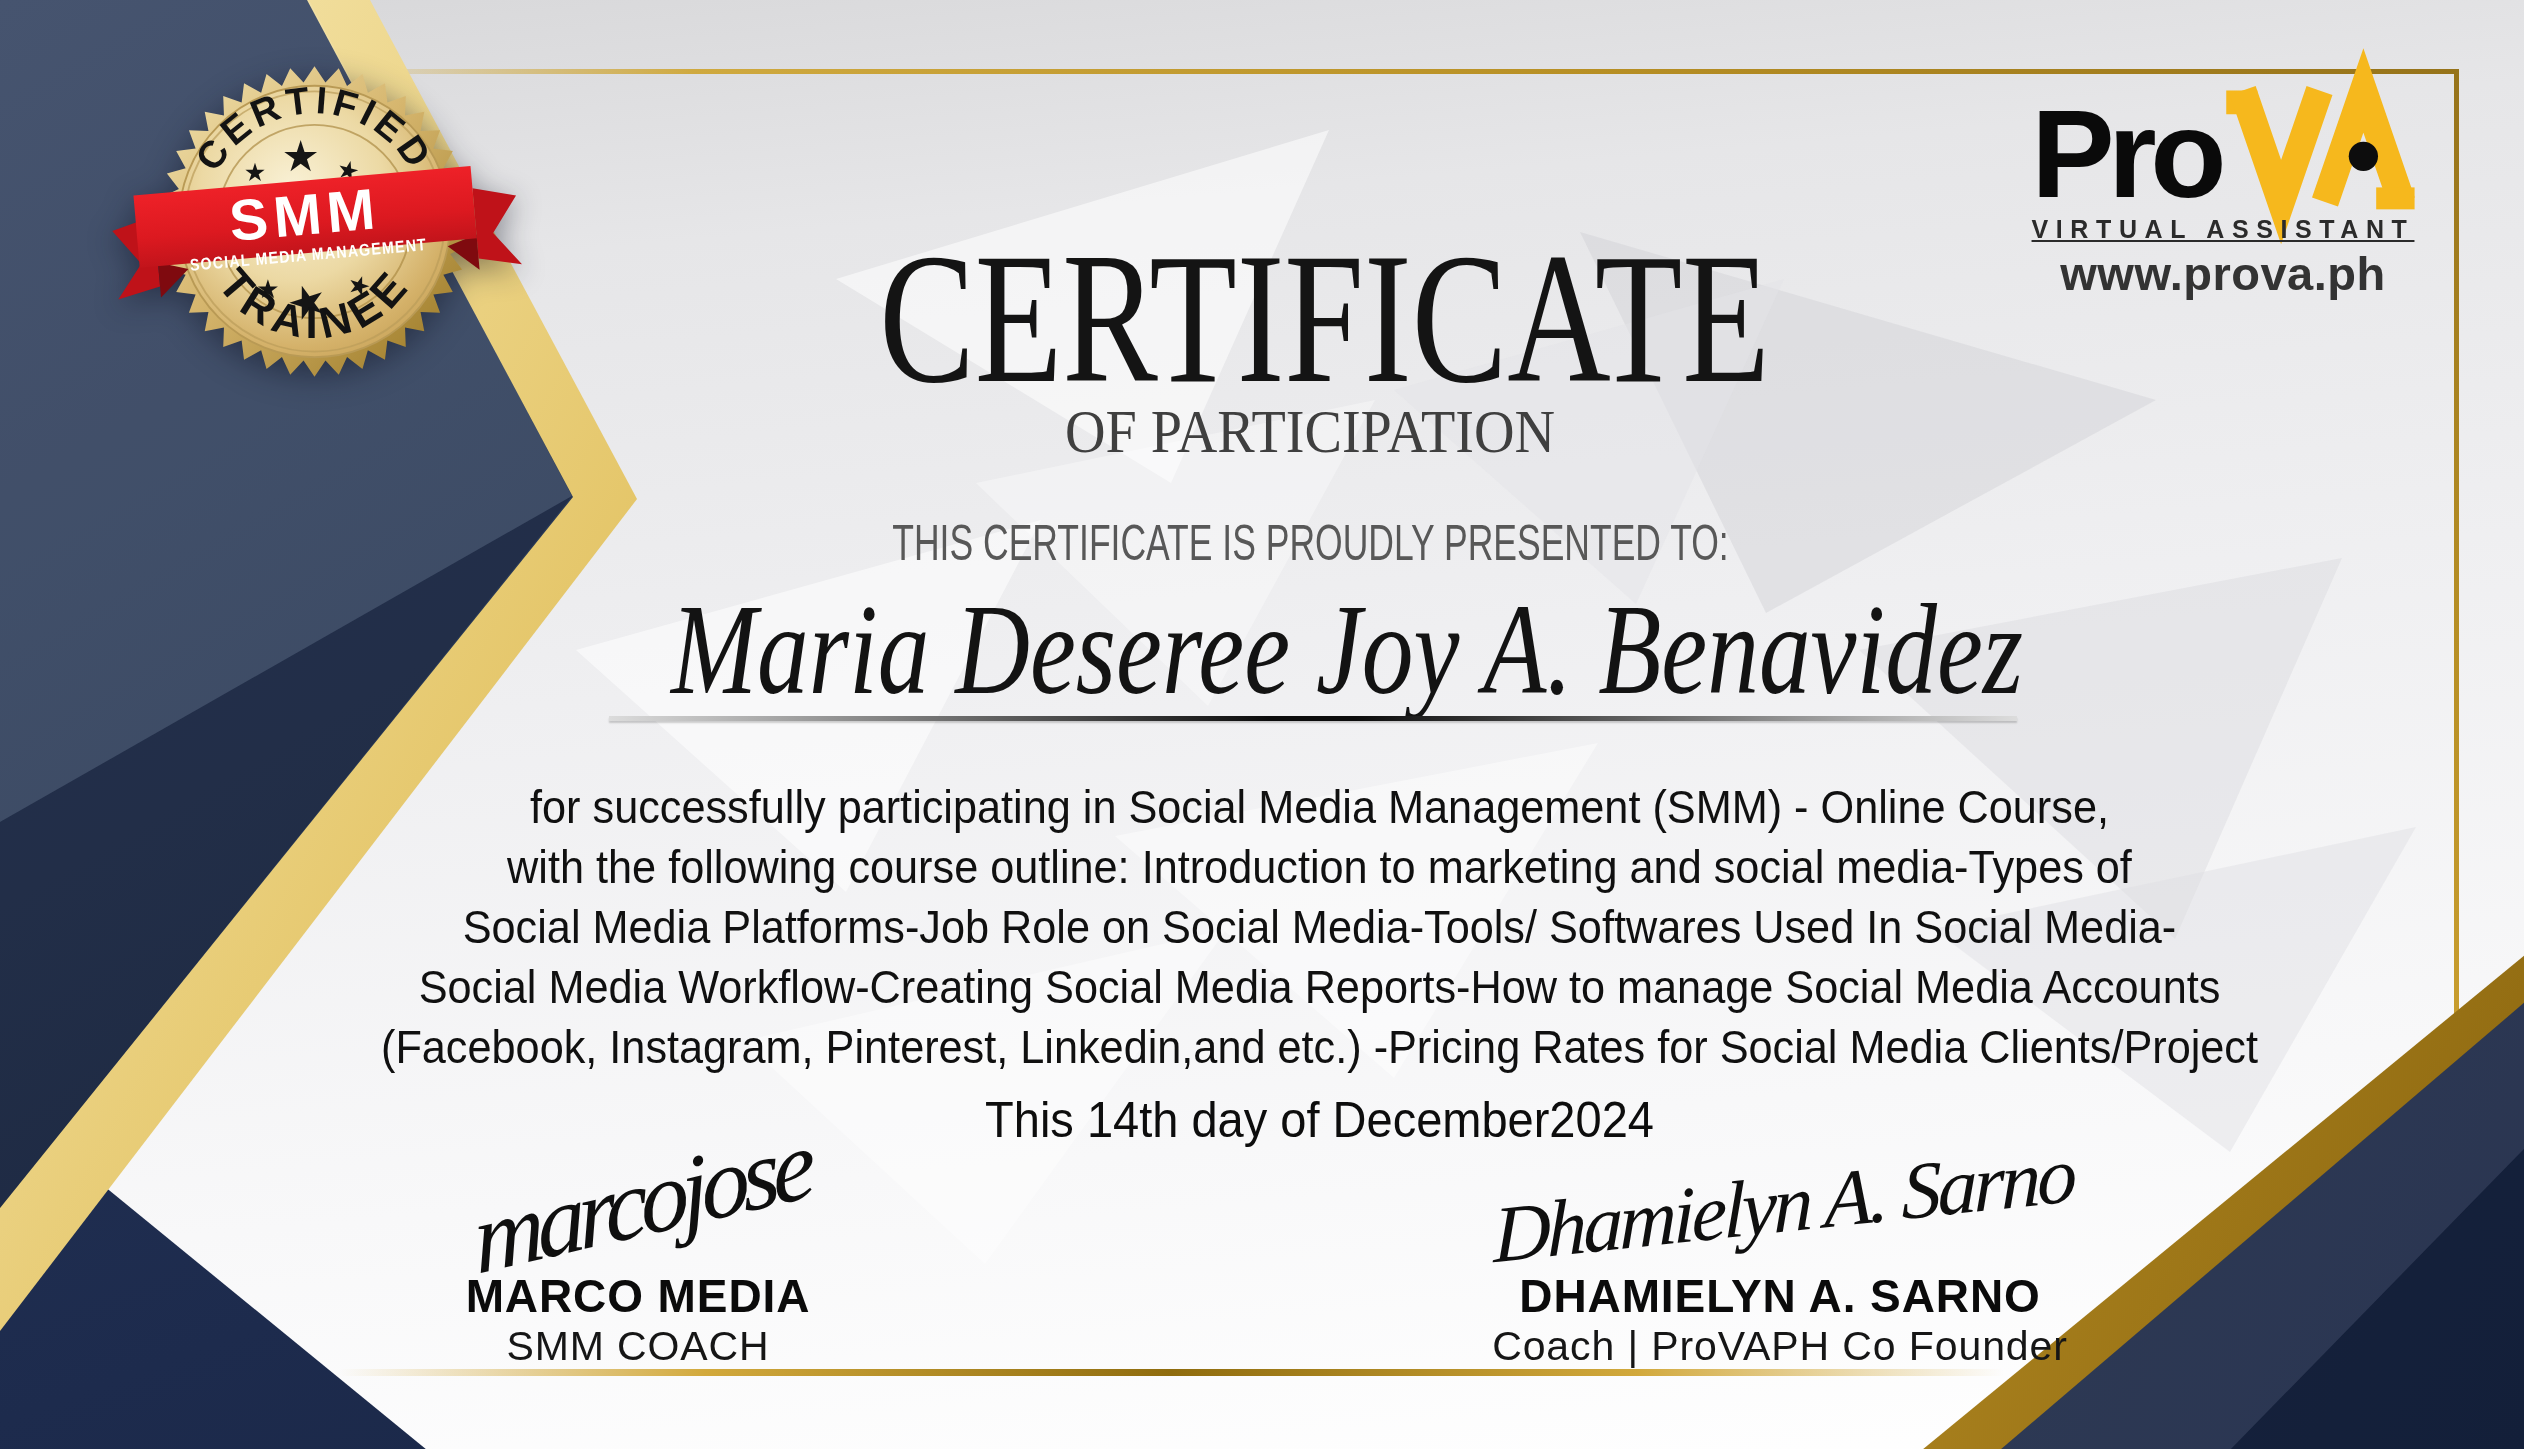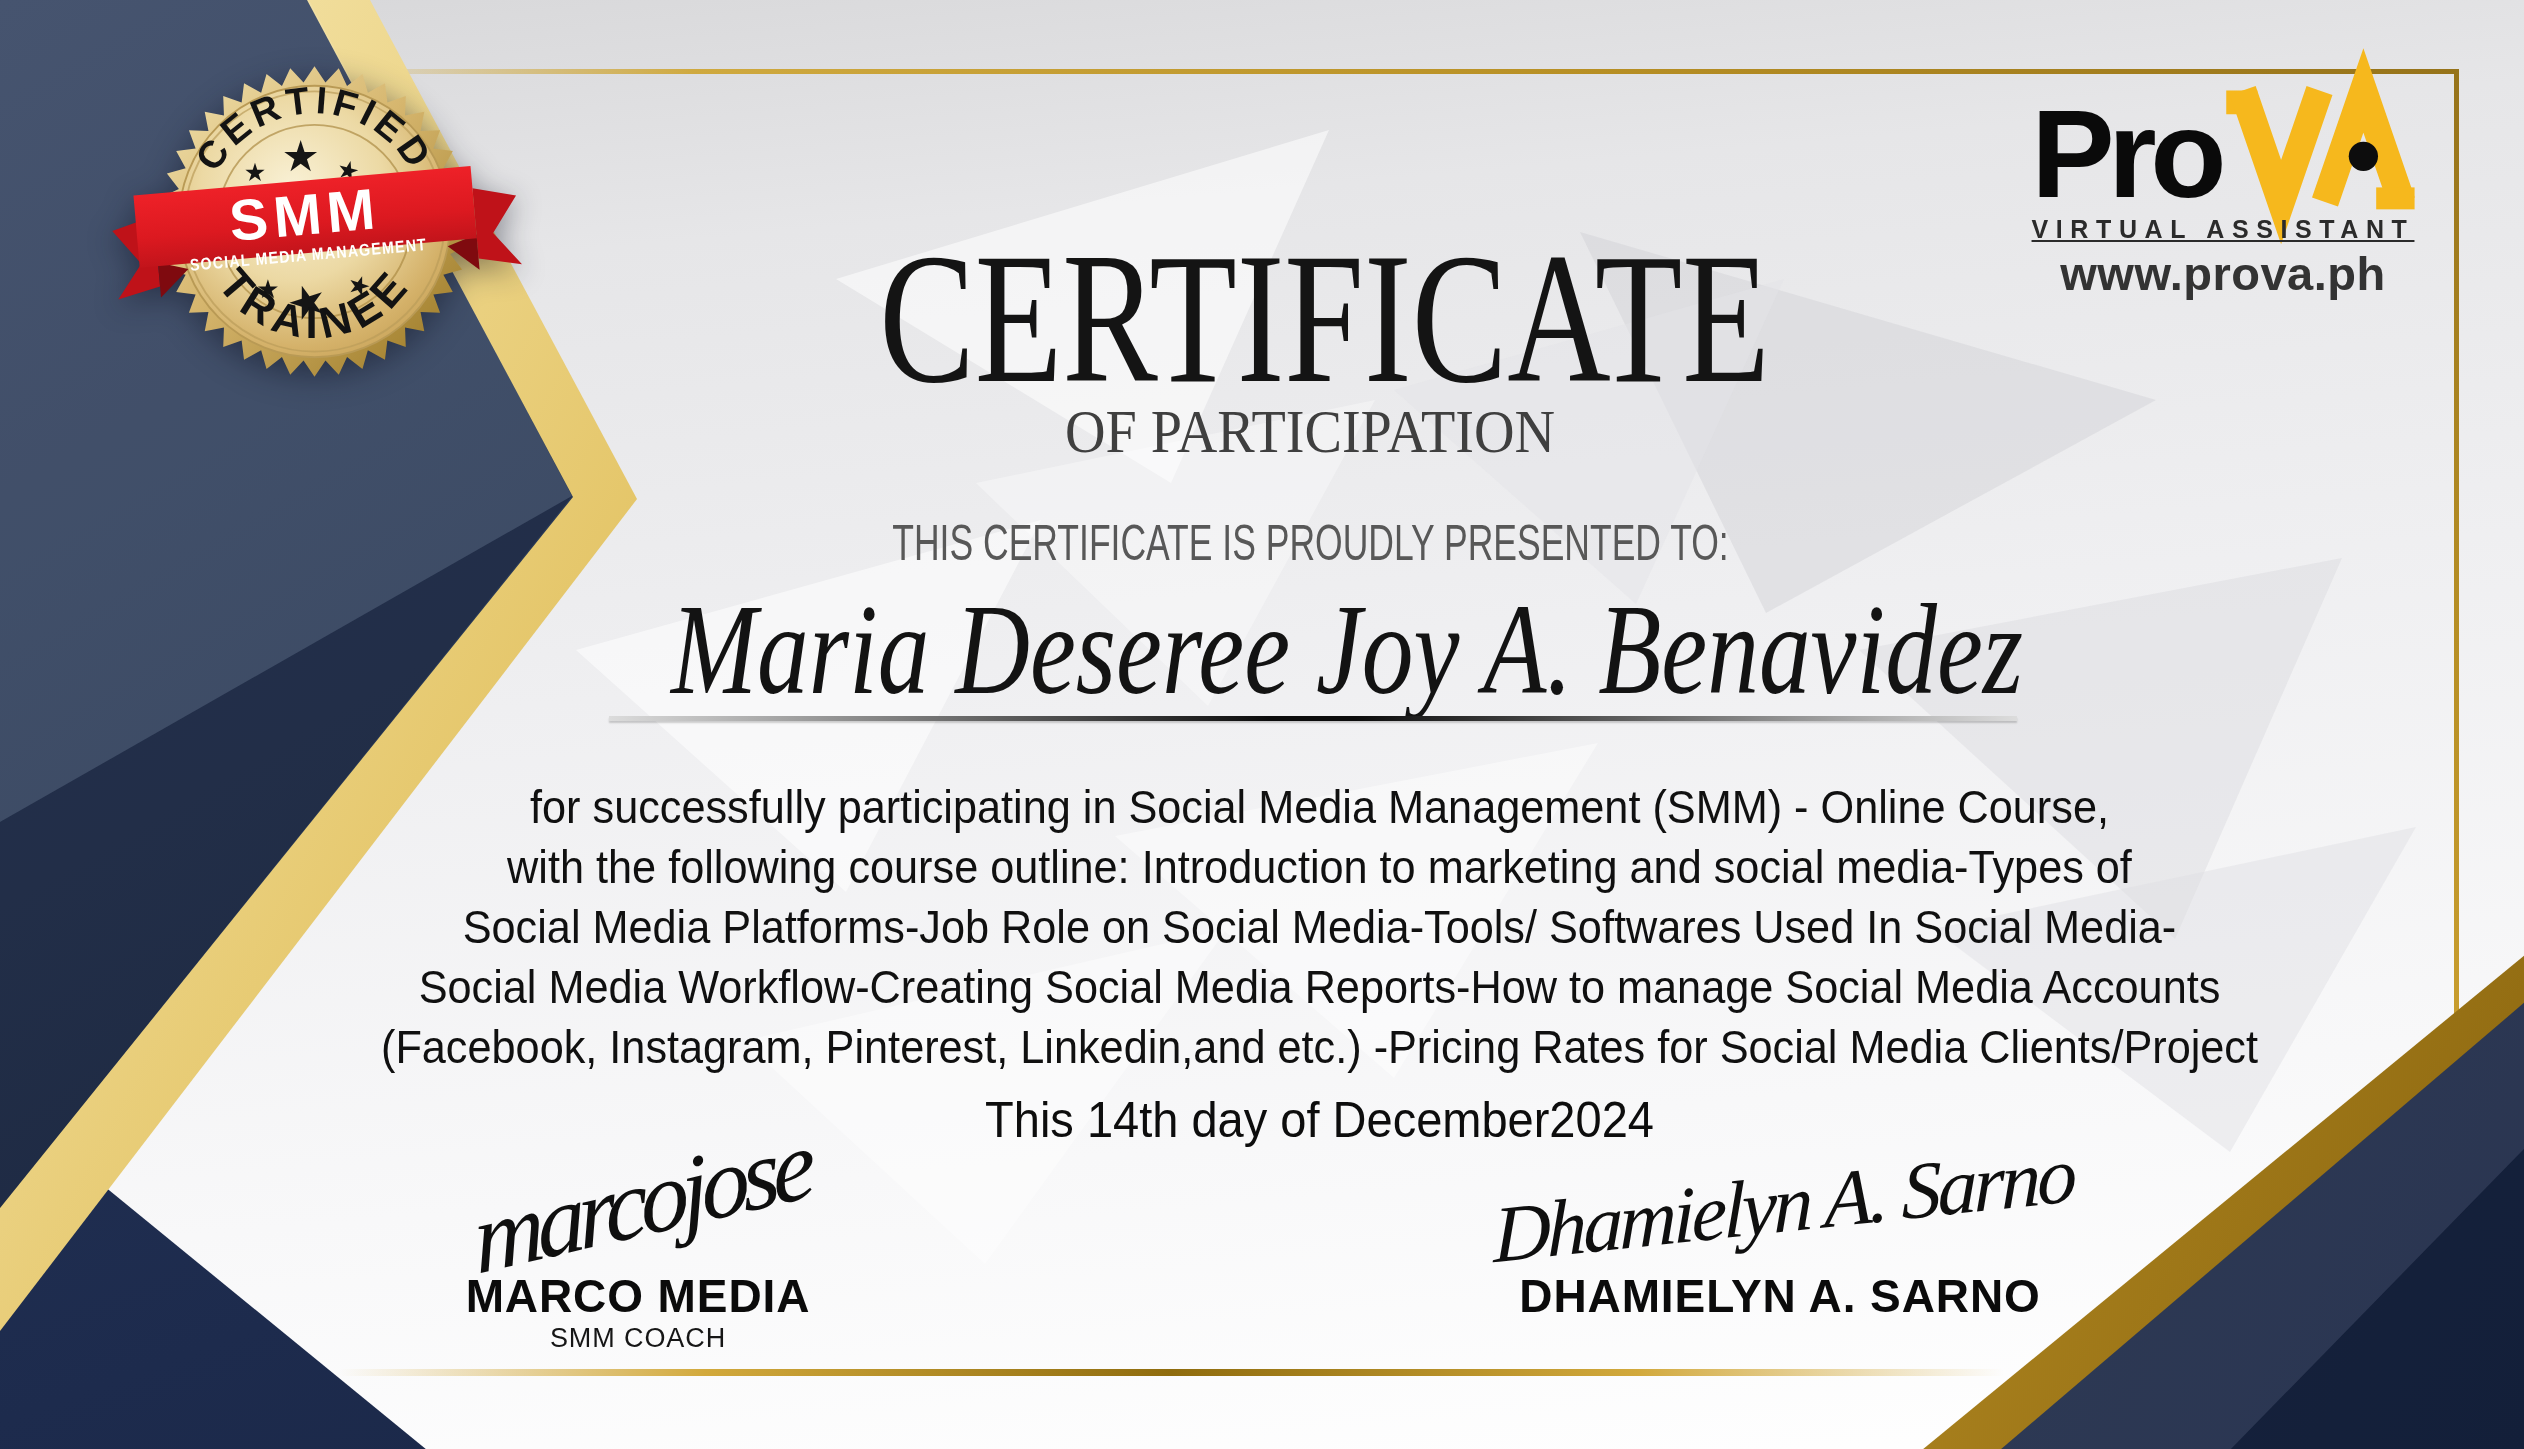--- a/index.html
+++ b/index.html
@@ -65,21 +65,21 @@
   
   .body-block{left:114px;right:0;top:777px;display:flex;flex-direction:column;align-items:center;
     transform:scaleX(.94);color:#101010;}
   .body-line{white-space:nowrap;font-size:46px;line-height:60px;font-weight:400;}
   .date-line{white-space:nowrap;font-size:50px;line-height:56px;margin-top:15px;font-weight:400;color:#0d0d0d;}
   
   .sig-script{position:absolute;text-align:center;font-family:"Liberation Serif",serif;font-style:italic;color:#0f0f0f;white-space:nowrap;}
   .sig-script-left{left:353px;width:576px;top:1145px;font-size:99px;letter-spacing:-7.4px;transform:rotate(-13deg) skewX(-8deg);}
   .sig-script-right{left:1492px;width:576px;top:1160px;font-size:80px;letter-spacing:-3.7px;transform:rotate(-6deg) skewX(-6deg);}
   .sig-name{position:absolute;width:576px;text-align:center;font-size:46px;font-weight:700;letter-spacing:0.9px;color:#0b0b0b;top:1269px;white-space:nowrap;}
-  .sig-title{position:absolute;width:576px;text-align:center;font-size:27px;font-weight:400;letter-spacing:0.9px;color:#161616;top:1323px;white-space:nowrap;}
+  .sig-title{position:absolute;width:576px;text-align:center;font-size:41px;font-weight:400;letter-spacing:0.9px;color:#161616;top:1323px;white-space:nowrap;}
   .sig-left{left:350px;} .sig-right{left:1492px;}
 </style>
 </head>
 <body>
 
 <div class="stage">
 
   <div class="facet f1"></div>
   <div class="facet f2"></div>
   <div class="facet f3"></div>
@@ -194,15 +194,16 @@
     <div class="body-line">(Facebook, Instagram, Pinterest, Linkedin,and etc.) -Pricing Rates for Social Media Clients/Project</div>
     <div class="date-line">This 14th day of December2024</div>
   </div>
 
   <div class="sig-script sig-script-left">marcojose</div>
   <div class="sig-name sig-left">MARCO MEDIA</div>
   <div class="sig-title sig-left">SMM COACH</div>
 
   <div class="sig-script sig-script-right">Dhamielyn A. Sarno</div>
   <div class="sig-name sig-right">DHAMIELYN A. SARNO</div>
+  <div class="sig-title sig-right">Coach | ProVAPH Co Founder</div>
 
 </div>
 
 
 </body></html>

